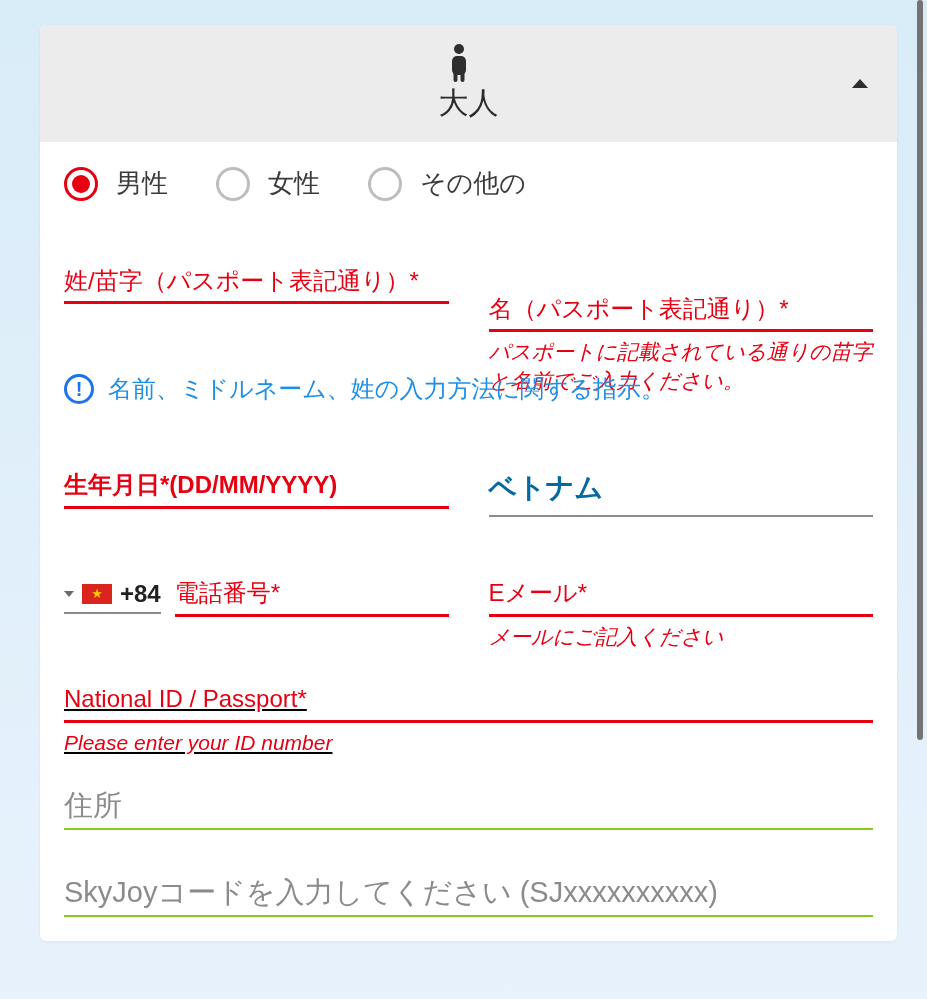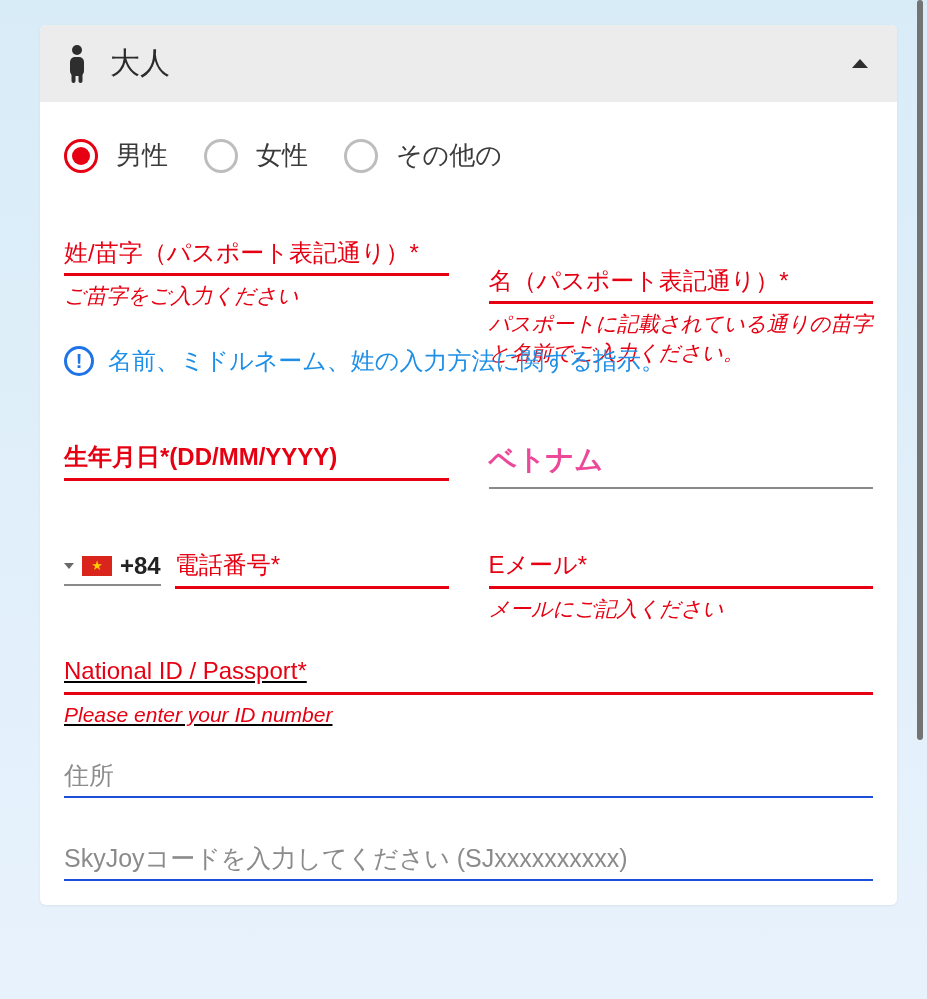--- a/index.html
+++ b/index.html
@@ -27,20 +27,21 @@
     box-shadow: 0 1px 3px rgba(0,0,0,0.06);
     overflow: visible;
   }
   .section-header {
     background: #ececec;
     display: flex;
     align-items: center;
     padding: 18px 24px;
     border-radius: 6px 6px 0 0;
     position: relative;
+    flex-direction: column;
   }
   .section-header .person-icon {
     width: 26px;
     height: 40px;
     margin-right: 20px;
   }
   .section-header .title {
     font-size: 30px;
     color: #2b2b2b;
     font-weight: 400;
@@ -48,23 +49,23 @@
   .section-header .collapse-icon {
     position: absolute;
     right: 28px;
     top: 50%;
     transform: translateY(-50%);
   }
   .content { padding: 20px 24px 24px 24px; }
   .gender-row {
     display: flex;
     align-items: center;
-    gap: 36px;
+    gap: 48px;
     margin-bottom: 34px;
-    margin-top: 16px;
+    margin-top: 4px;
   }
   .radio-item { display: flex; align-items: center; gap: 18px; cursor: pointer; }
   .radio-outer {
     width: 34px; height: 34px;
     border: 3px solid #bdbdbd;
     border-radius: 50%;
     display: flex; align-items: center; justify-content: center;
   }
   .radio-outer.selected { border-color: #e60012; }
   .radio-inner {
@@ -112,21 +113,21 @@
     border: 3px solid #1e73e6;
     border-radius: 50%;
     display: flex; align-items: center; justify-content: center;
     color: #1e73e6;
     font-weight: bold;
     font-size: 20px;
     flex-shrink: 0;
   }
   .info-text { color: #1e8fe6; font-size: 24px; line-height: 1.35; }
   .row2 { display: grid; grid-template-columns: 1fr 1fr; column-gap: 40px; margin-bottom: 6px; font-weight: bold; }
-  .nationality-value { font-size: 28px; color: #ec4899; padding-bottom: 6px; }
+  .nationality-value { font-size: 28px; color: #0369a1; padding-bottom: 6px; }
   .phone-row { display: grid; grid-template-columns: 1fr 1fr; column-gap: 40px; margin-top: 24px; }
   .phone-inner { display: flex; align-items: flex-end; gap: 14px; }
   .phone-prefix {
     display: flex; align-items: center; gap: 6px;
     border-bottom: 2px solid #8a8a8a;
     padding-bottom: 4px;
     margin-bottom: 3px;
   }
   .dropdown-caret {
     width: 0; height: 0;
@@ -148,22 +149,22 @@
     color: #ffcd00;
     font-size: 13px;
     line-height: 1;
   }
   .phone-code { font-size: 24px; font-weight: bold; color: #222; margin-left: 2px; }
   .phone-number-field { flex: 1; }
   .single-field { margin-top: 26px; text-decoration: underline; }
   .plain-input {
     width: 100%;
     border: none;
-    border-bottom: 2px solid #1d4ed8;
-    font-size: 25px;
+    border-bottom: 2px solid #84cc16;
+    font-size: 29px;
     color: #2b2b2b;
     padding: 6px 0;
     outline: none;
     background: transparent;
   }
   .plain-input::placeholder { color: #8b8b8b; }
   .name-fields-wrap { position: relative; margin-bottom: 0; }
   .right-name-hint { position: relative; z-index: 1; }
 </style>
 </head>
@@ -207,21 +208,20 @@
         <span class="radio-outer"></span>
         <span class="radio-label">その他の</span>
       </div>
     </div>
 
     <div class="name-fields-wrap">
       <div class="fields-grid">
         <div class="field">
           <span class="field-label">姓/苗字（パスポート表記通り）*</span>
           <div class="field-underline"></div>
-          <div class="field-hint">ご苗字をご入力ください</div>
         </div>
         <div class="field" style="padding-top:28px;">
           <span class="field-label">名（パスポート表記通り）*</span>
           <div class="field-underline"></div>
           <div class="field-hint right-name-hint">パスポートに記載されている通りの苗字と名前でご入力ください。</div>
         </div>
       </div>
       <div class="info-row" style="margin-top:-28px;">
         <span class="info-icon">!</span>
         <span class="info-text">名前、ミドルネーム、姓の入力方法に関する指示。</span>

